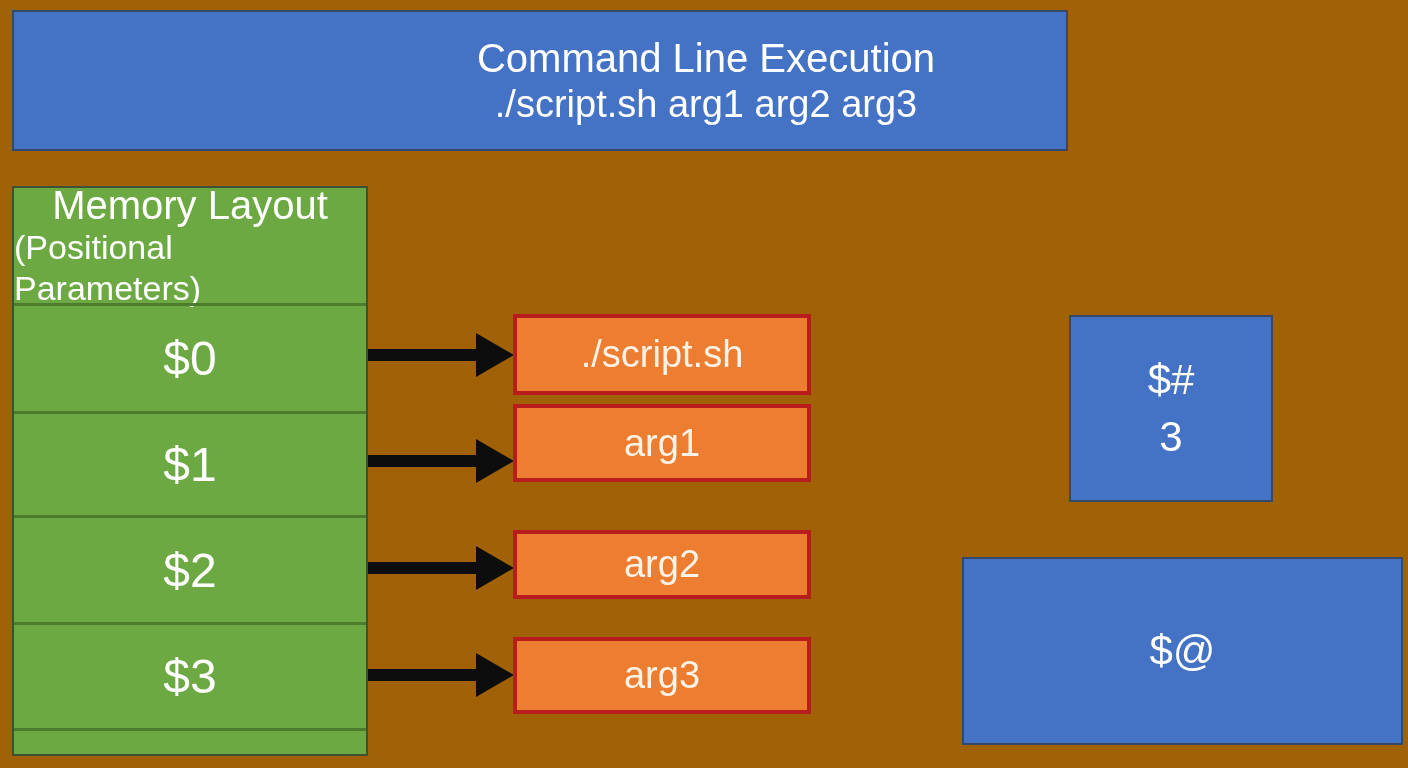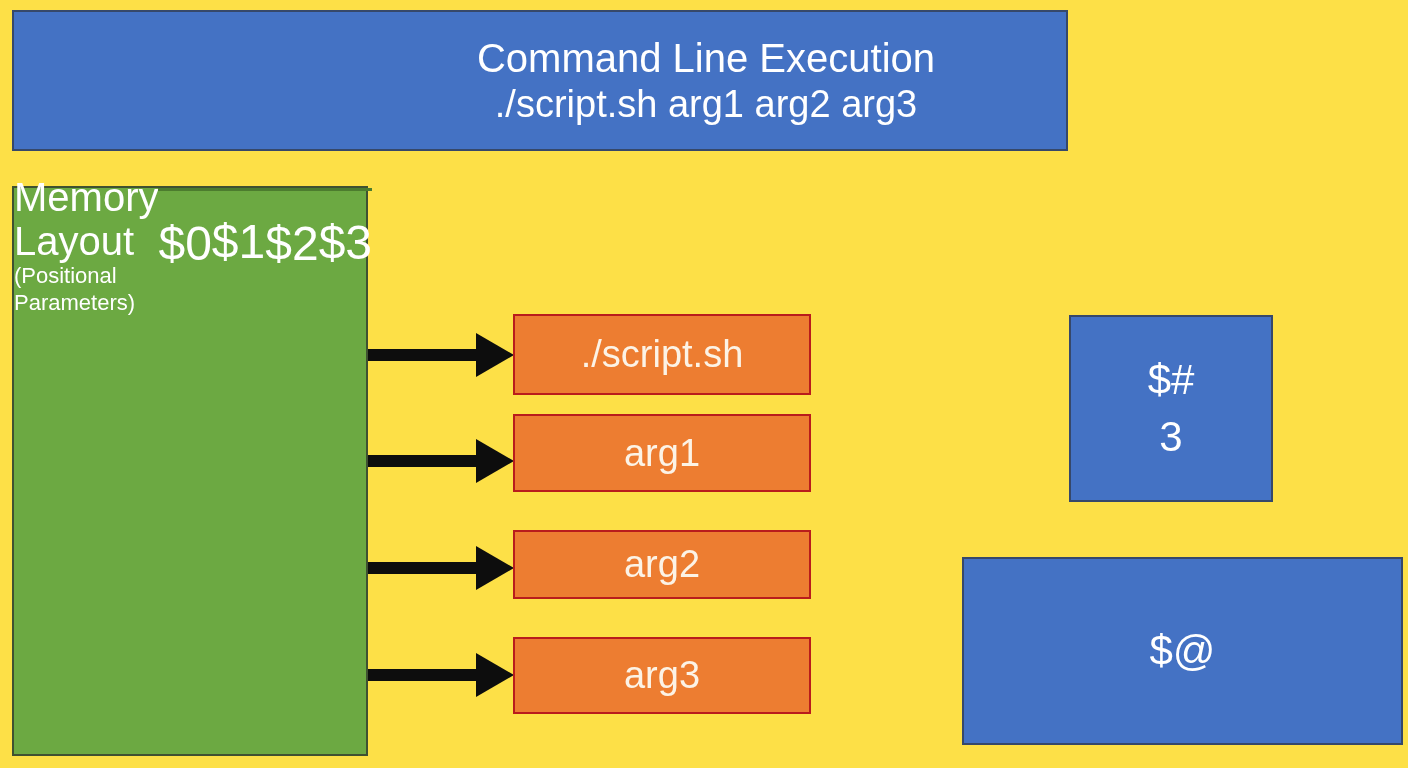--- a/index.html
+++ b/index.html
@@ -5,21 +5,21 @@
   html, body {
     margin: 0;
     padding: 0;
     background: #ffffff;
     font-family: "Liberation Sans", "DejaVu Sans", sans-serif;
   }
   .stage {
     position: relative;
     width: 1408px;
     height: 768px;
-    background: #fde047;
+    background: #a16207;
     overflow: hidden;
   }
   .box { position: absolute; box-sizing: border-box; }
 
   
   .banner {
     left: 12px; top: 10px; width: 1056px; height: 141px;
     background: #4472C4;
     border: 2px solid #36486A;
     display: flex; flex-direction: column;
@@ -28,50 +28,50 @@
   }
   .banner-inner { padding-left: 332px; text-align: center; }
   .banner-title { font-size: 40px; line-height: 1.2; }
   .banner-command { font-size: 38px; line-height: 1.2; }
 
   
   .memory {
     left: 12px; top: 186px; width: 356px; height: 570px;
     background: #6CA942;
     border: 2px solid #3F5131;
-    display: flex; 
+    display: flex; flex-direction: column;
     color: #ffffff;
   }
   .mem-section {
     display: flex; flex-direction: column;
     justify-content: center; align-items: center;
     box-sizing: border-box;
   }
   .mem-section + .mem-section { border-top: 3px solid #4C7C2E; }
   .mem-header { height: 115px; }
   .mem-title { font-size: 40px; line-height: 1.1; }
-  .mem-subtitle { font-size: 22px; line-height: 1.2; }
+  .mem-subtitle { font-size: 34px; line-height: 1.2; }
   .mem-row { font-size: 48px; }
   .mem-row-0 { height: 108px; }
   .mem-row-1 { height: 104px; }
   .mem-row-2 { height: 107px; }
   .mem-row-3 { height: 106px; }
   .mem-empty { flex: 1; }
 
   
   .value-box {
     left: 513px; width: 298px;
     background: #ED7D31;
-    border: 2px solid #b91c1c;
+    border: 4px solid #b91c1c;
     color: #FCF3E6;
     display: flex; justify-content: center; align-items: center;
     font-size: 38px;
   }
   .vb-0 { top: 314px; height: 81px; }
-  .vb-1 { top: 414px; height: 78px; }
+  .vb-1 { top: 404px; height: 78px; }
   .vb-2 { top: 530px; height: 69px; }
   .vb-3 { top: 637px; height: 77px; }
 
   
   .arrow { left: 368px; width: 146px; height: 44px; }
   .ar-0 { top: 333px; }
   .ar-1 { top: 439px; }
   .ar-2 { top: 546px; }
   .ar-3 { top: 653px; }
 

